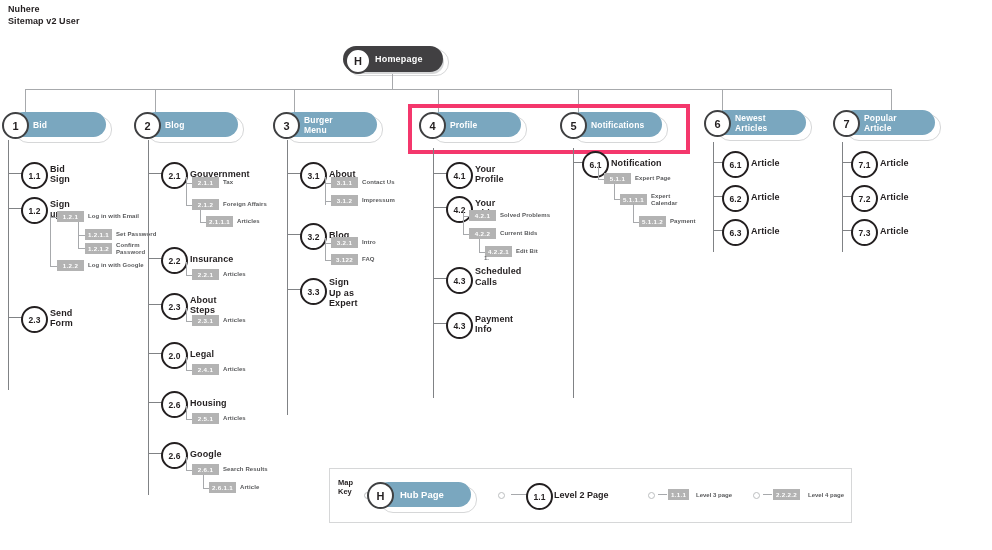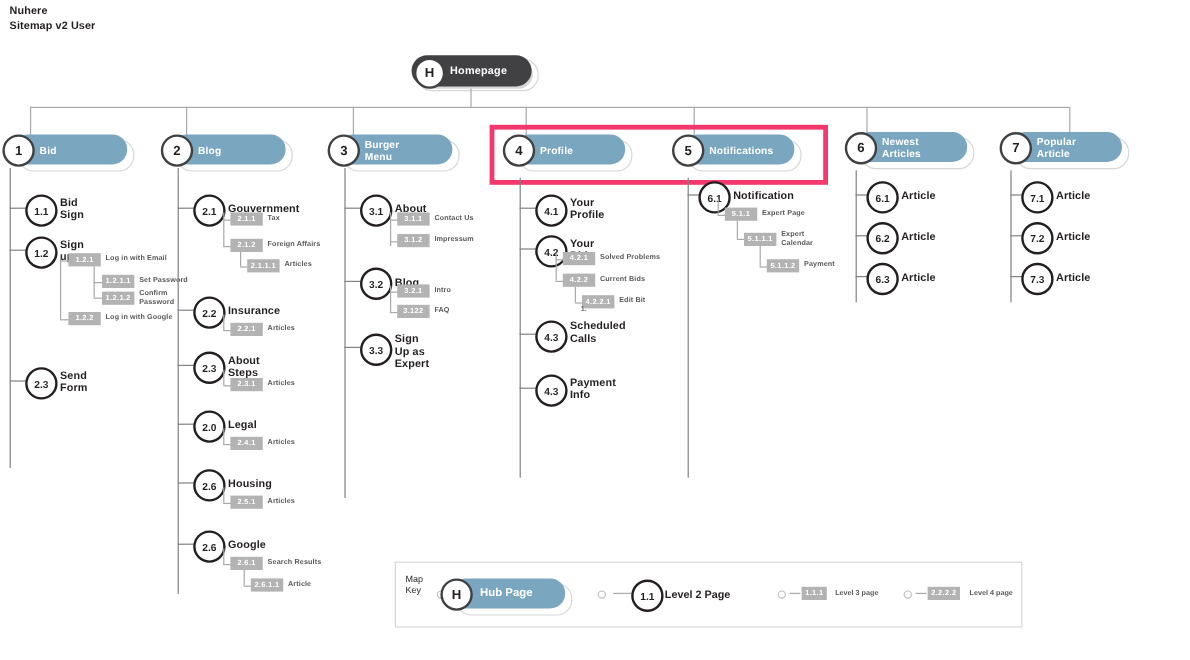--- a/index.html
+++ b/index.html
@@ -47,21 +47,21 @@
   .lvlN{position:absolute;display:flex;align-items:center;}
   .lvlN .bdg{height:11px;min-width:22px;background:#b3b3b3;color:#ffffff;font-size:6.2px;font-weight:bold;
         display:flex;align-items:center;justify-content:center;padding:0 2.5px;letter-spacing:.3px;}
   .lvlN .tN{margin-left:4px;font-size:6px;font-weight:bold;color:#58595b;line-height:6.8px;white-space:pre-line;letter-spacing:.1px;}
 
   
   .hl{position:absolute;border:4px solid #f4376c;background:transparent;}
 
   
   .mapkey{position:absolute;border:1px solid #d6d7d8;background:#ffffff;}
-  .mk-title{position:absolute;font-size:7.5px;font-weight:normal;color:#231f20;line-height:9px;}
+  .mk-title{position:absolute;font-size:7.5px;font-weight:bold;color:#231f20;line-height:9px;}
   .mk-dot{position:absolute;width:5px;height:5px;border-radius:50%;border:1px solid #bcbec0;background:#fff;}
   .mk-line{position:absolute;height:1px;background:#a7a9ac;}
   .mk-hub{position:absolute;height:25px;border-radius:13px;background:#7aa7bf;}
   .mk-hubghost{position:absolute;height:25px;border:1px solid #d6d7d8;border-radius:13px;}
   .mk-hubc{position:absolute;width:23px;height:23px;border-radius:50%;background:#fff;border:2px solid #3f4042;display:flex;align-items:center;justify-content:center;font-size:11px;font-weight:bold;color:#231f20;}
   .mk-hublbl{position:absolute;height:25px;display:flex;align-items:center;font-size:9.5px;font-weight:bold;color:#ffffff;}
   .mk-c2{position:absolute;width:23px;height:23px;border-radius:50%;background:#fff;border:2.4px solid #231f20;display:flex;align-items:center;justify-content:center;font-size:8.5px;font-weight:bold;color:#231f20;}
   .mk-lbl{position:absolute;font-size:9px;font-weight:bold;color:#231f20;}
   .mk-bdg{position:absolute;height:11px;background:#b3b3b3;color:#fff;font-size:6.2px;font-weight:bold;display:flex;align-items:center;justify-content:center;padding:0 3px;letter-spacing:.3px;}
   .mk-small{position:absolute;font-size:6px;font-weight:bold;color:#58595b;}

